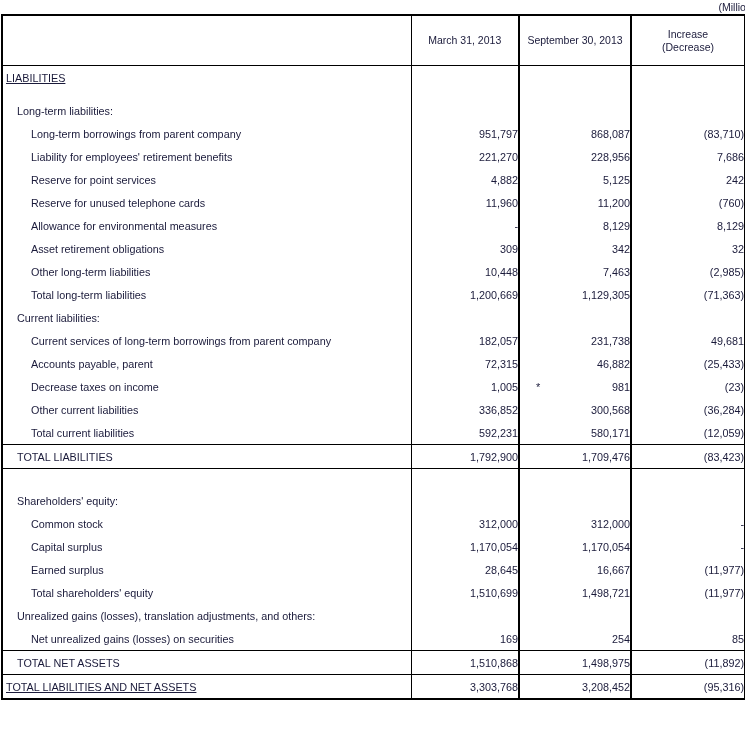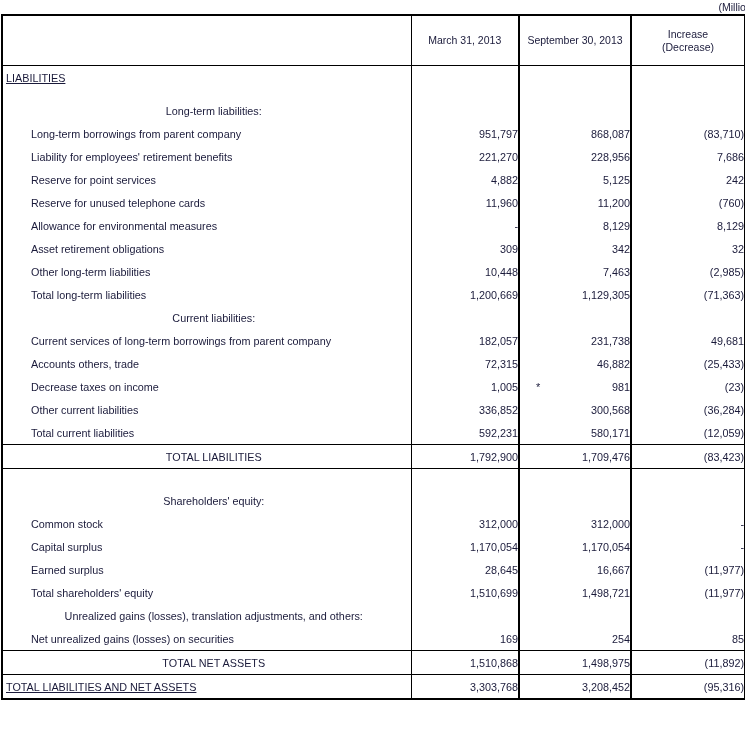--- a/index.html
+++ b/index.html
@@ -83,21 +83,21 @@
   tr.row td { height: 23px; }
   tr.row-gap td { height: 10px; }
 
   .lbl {
     text-align: left;
     white-space: nowrap;
     padding-left: 2px;
     font-size: 10.8px;
   }
   .lbl.i0  { padding-left: 3px; text-decoration: underline; }
-  .lbl.i1  { padding-left: 14px; text-align: center; }
+  .lbl.i1  { padding-left: 14px; }
   .lbl.i2  { padding-left: 28px; }
 
   .num {
     text-align: right;
     padding-right: 12px;
     white-space: nowrap;
     font-size: 10.8px;
   }
   .num.has-mark { position: relative; }
   .mark {
@@ -205,21 +205,21 @@
           <td class="num v-thick-l v-thick-r"></td>
           <td class="num "></td>
         </tr>
         <tr class="row">
           <td class="lbl i2">Current services of long-term borrowings from parent company</td>
           <td class="num v-thin-l">182,057</td>
           <td class="num v-thick-l v-thick-r">231,738</td>
           <td class="num ">49,681</td>
         </tr>
         <tr class="row">
-          <td class="lbl i2">Accounts others, trade</td>
+          <td class="lbl i2">Accounts payable, parent</td>
           <td class="num v-thin-l">72,315</td>
           <td class="num v-thick-l v-thick-r">46,882</td>
           <td class="num ">(25,433)</td>
         </tr>
         <tr class="row">
           <td class="lbl i2">Decrease taxes on income</td>
           <td class="num v-thin-l">1,005</td>
           <td class="num v-thick-l v-thick-r has-mark"><span class="mark">*</span><span>981</span></td>
           <td class="num ">(23)</td>
         </tr>

